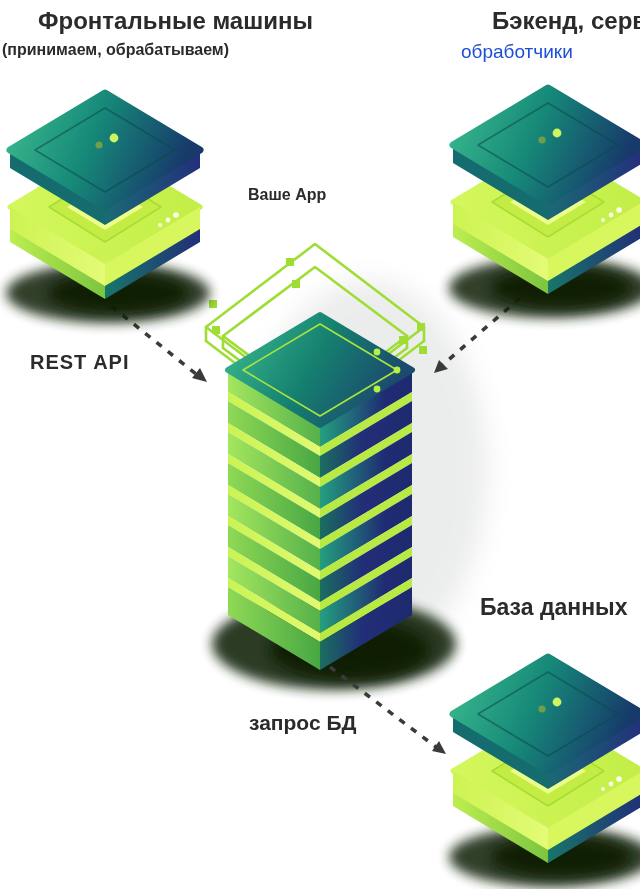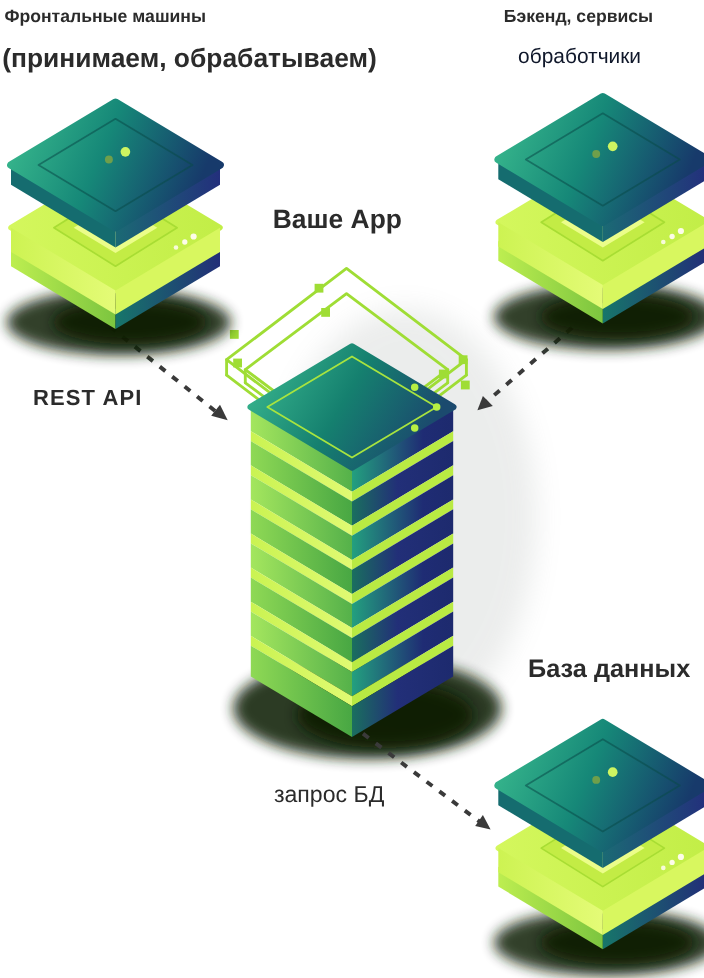--- a/index.html
+++ b/index.html
@@ -2,26 +2,26 @@
 <html><head>
 <meta charset="utf-8">
 <style>
   html,body{margin:0;padding:0;background:#ffffff;}
   .canvas{
     position:relative;width:640px;height:889px;background:#ffffff;
     overflow:hidden;font-family:"Liberation Sans",sans-serif;color:#2b2b2b;
   }
   .art{position:absolute;left:0;top:0;width:640px;height:889px;}
   .lbl{position:absolute;white-space:nowrap;color:#2b2b2b;}
-  .lbl-title{font-size:16px;font-weight:700;line-height:1.28;}
-  .lbl-sub{font-size:24px;font-weight:700;line-height:1.2;}
-  .lbl-sub-light{font-size:19px;font-weight:400;color:#0f172a;line-height:1.2;margin-left:10px;}
+  .lbl-title{font-size:24px;font-weight:700;line-height:1.28;margin-left:34px;}
+  .lbl-sub{font-size:16px;font-weight:700;line-height:1.2;}
+  .lbl-sub-light{font-size:19px;font-weight:400;color:#1d4ed8;line-height:1.2;}
   .lbl-caps{font-size:20px;font-weight:700;letter-spacing:1px;}
-  .lbl-mid{font-size:24px;font-weight:700;}
-  .lbl-conn{font-size:21px;font-weight:400;}
+  .lbl-mid{font-size:16px;font-weight:700;}
+  .lbl-conn{font-size:21px;font-weight:700;}
   .pos-front-title{left:4px;top:6px;}
   .pos-front-sub{left:2px;top:40px;}
   .pos-backend-title{left:458px;top:6px;}
   .pos-backend-sub{left:461px;top:41px;}
   .pos-app{left:248px;top:186px;}
   .pos-rest{left:30px;top:351px;}
   .pos-db{left:468px;top:592px;font-size:23px;font-weight:700;line-height:1.35;margin-left:12px;}
   .pos-query{left:249px;top:711px;}
 </style>
 </head>

